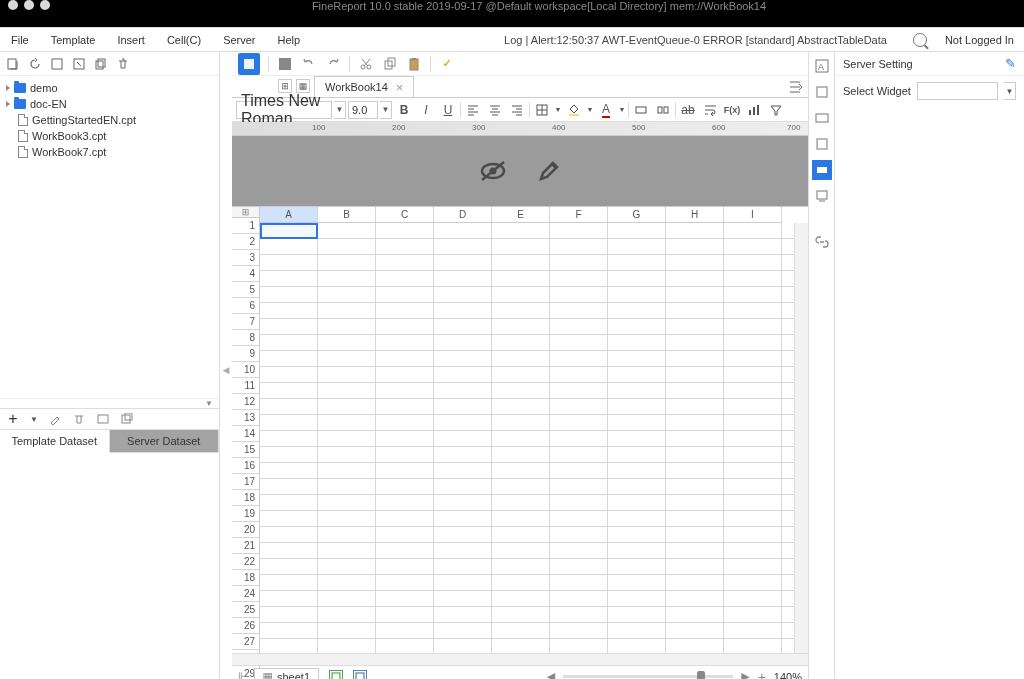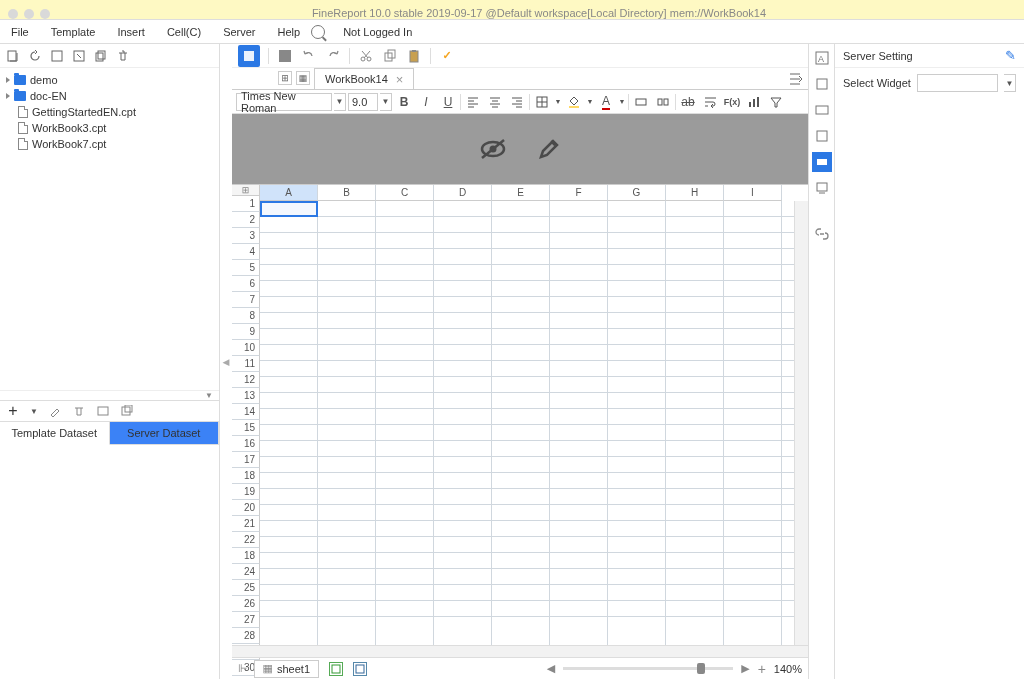--- a/index.html
+++ b/index.html
@@ -1,18 +1,18 @@
 <!DOCTYPE html>
 <html><head>
 <meta charset="utf-8">
 <style>
 * { box-sizing: border-box; margin: 0; padding: 0; font-family: Arial, sans-serif; }
 body { width: 1024px; height: 679px; overflow: hidden; background: #fff; font-size: 11px; color: #333; }
 
-.titlebar { height: 20px; background: #fef9c3; display: flex; align-items: flex-end; padding: 0 8px; border-bottom: 1px solid #ddd; }
+.titlebar { height: 28px; background: #000000; display: flex; align-items: flex-start; padding: 0 8px; border-bottom: 1px solid #ddd; }
 .traffic-lights { display: flex; gap: 6px; margin-right: 12px; }
 .tl { width: 10px; height: 10px; border-radius: 50%; background: #d9d9d9; }
 .title-text { flex: 1; text-align: center; color: #888; font-size: 11px; }
 
 .menubar { height: 24px; display: flex; align-items: center; border-bottom: 1px solid #ddd; }
 .menubar-item { padding: 0 11px; height: 100%; display: flex; align-items: center; cursor: default; }
 .log-text { margin-left: auto; color: #444; font-size: 11px; padding-right: 26px; }
 .search-ic { width: 14px; height: 14px; border: 1.5px solid #777; border-radius: 50%; position: relative; margin-right: 18px; }
 .search-ic::after { content: ''; position: absolute; width: 5px; height: 1.5px; background: #777; bottom: -2px; right: -3px; transform: rotate(45deg); }
 .login-text { margin-right: 10px; }
@@ -25,41 +25,41 @@
 .tree { padding: 4px 0; flex: 0 0 auto; overflow: auto; }
 .tree-item { display: flex; align-items: center; height: 16px; padding-left: 6px; gap: 4px; cursor: default; }
 .tri { width: 0; height: 0; border-left: 4px solid #888; border-top: 3px solid transparent; border-bottom: 3px solid transparent; }
 .folder-ic { width: 12px; height: 10px; background: #2b78e4; border-radius: 1px; position: relative; }
 .folder-ic::before { content: ''; position: absolute; top: -2px; left: 0; width: 5px; height: 2px; background: #2b78e4; border-radius: 1px 1px 0 0; }
 .file-ic { width: 10px; height: 12px; border: 1px solid #888; background: #fff; position: relative; }
 .file-ic::before { content: ''; position: absolute; top: -1px; right: -1px; width: 3px; height: 3px; background: #fff; border-left: 1px solid #888; border-bottom: 1px solid #888; }
 .tree-spacer { flex: 1; }
 .lp-midbar { height: 22px; border-top: 1px solid #ddd; border-bottom: 1px solid #ddd; display: flex; align-items: center; gap: 10px; padding: 0 6px; }
 .ds-tabs { display: flex; border-bottom: 1px solid #ddd; justify-content: center; }
-.ds-tab { flex: 1; text-align: center; padding: 5px 0; background: #3b82f6; border-right: 1px solid #ddd; cursor: default; }
+.ds-tab { flex: 1; text-align: center; padding: 5px 0; background: #a3a3a3; border-right: 1px solid #ddd; cursor: default; }
 .ds-tab.active { background: #fff; border-bottom: 1px solid #fff; margin-bottom: -1px; }
 .ds-body { flex: 1; }
 
 .splitter-handle { width: 12px; display: flex; align-items: center; justify-content: center; color: #aaa; flex-direction: column; gap: 140px; }
 
 .center { flex: 1; display: flex; flex-direction: column; min-width: 0; }
 .center-top { height: 24px; display: flex; align-items: center; gap: 8px; padding: 0 6px; border-bottom: 1px solid #eee; }
 .blue-ic { width: 22px; height: 22px; background: #2b78e4; border-radius: 2px; display: flex; align-items: center; justify-content: center; color: #fff; font-size: 13px; }
 .tb-ic { width: 16px; height: 16px; display: inline-flex; align-items: center; justify-content: center; color: #666; cursor: default; }
 .tb-sep { width: 1px; height: 16px; background: #ddd; }
 .check-ic { color: #f5a623; font-weight: bold; }
 
 .file-tabs { height: 22px; display: flex; align-items: stretch; border-bottom: 1px solid #ccc; padding-left: 44px; }
 .tab-pre-ic { width: 14px; height: 14px; margin: 3px 2px; display: inline-flex; align-items: center; justify-content: center; color: #666; border: 1px solid #ccc; font-size: 9px; }
 .file-tab { display: flex; align-items: center; gap: 8px; padding: 0 10px; border: 1px solid #ccc; border-bottom: none; background: #fff; margin-left: 2px; font-size: 11px; cursor: default; }
 .close-x { color: #999; font-size: 13px; }
 .tab-locate { margin-left: auto; margin-right: 6px; display: flex; align-items: center; }
 
 .fmt-toolbar { height: 24px; display: flex; align-items: center; gap: 2px; padding: 0 4px; border-bottom: 1px solid #ddd; }
-.font-sel { width: 96px; height: 18px; border: 1px solid #ccc; padding: 0 4px; font-size: 11px; display: flex; align-items: center; background: #fff; }
+.font-sel { width: 96px; height: 18px; border: 1px solid #ccc; padding: 0 4px; font-size: 16px; display: flex; align-items: center; background: #fff; }
 .size-sel { width: 30px; height: 18px; border: 1px solid #ccc; padding: 0 3px; font-size: 11px; display: flex; align-items: center; background: #fff; }
 .dd { width: 12px; height: 18px; border: 1px solid #ccc; border-left: none; display: flex; align-items: center; justify-content: center; font-size: 8px; color: #555; background: #fff; }
 .fmt-btn { width: 20px; height: 20px; display: flex; align-items: center; justify-content: center; cursor: default; color: #555; font-size: 12px; }
 .mini-dd { width: 8px; font-size: 7px; color: #555; display: flex; align-items: center; justify-content: center; }
 
 .gray-band { height: 70px; background: #9b9b9b; display: flex; align-items: center; justify-content: center; gap: 30px; position: relative; }
 .band-ic { color: #4a4a4a; }
 .ruler { height: 14px; background: linear-gradient(to right, #ddd 0, #eee 100%); border-bottom: 1px solid #ccc; position: relative; font-size: 8px; color: #666; overflow: hidden; }
 .ruler span { position: absolute; top: 1px; }
 
@@ -109,20 +109,21 @@
   <div class="title-text">FineReport 10.0 stable 2019-09-17 @Default workspace[Local Directory]   mem://WorkBook14</div>
 </div>
 
 <div class="menubar">
   <div class="menubar-item">File</div>
   <div class="menubar-item">Template</div>
   <div class="menubar-item">Insert</div>
   <div class="menubar-item">Cell(C)</div>
   <div class="menubar-item">Server</div>
   <div class="menubar-item">Help</div>
+  <div class="log-text">Log | Alert:12:50:37 AWT-EventQueue-0 ERROR [standard] AbstractTableData</div>
   <div class="search-ic"></div>
   <div class="login-text">Not Logged In</div>
 </div>
 
 <div class="main-row">
 
   <div class="left-panel">
     <div class="lp-toolbar">
       <span class="lp-ic">
           <svg width="12" height="12">
@@ -354,20 +355,29 @@
           </svg>
         </div>
       <div class="fmt-btn">
           <svg width="12" height="12">
             <path d="M1 2 h10 l-4 5 v4 h-2 v-4 z" fill="none" stroke="#555"></path>
           </svg>
         </div>
     </div>
 
     <div style="position:relative">
+      <div class="ruler">
+        <span style="left:80px">100</span>
+        <span style="left:160px">200</span>
+        <span style="left:240px">300</span>
+        <span style="left:320px">400</span>
+        <span style="left:400px">500</span>
+        <span style="left:480px">600</span>
+        <span style="left:555px">700</span>
+      </div>
       <div class="gray-band">
         <span class="band-ic">
             <svg width="28" height="22">
               <ellipse cx="14" cy="11" rx="11" ry="7" fill="none" stroke="#4a4a4a" stroke-width="2.5"></ellipse>
               <circle cx="14" cy="11" r="3.5" fill="#4a4a4a"></circle>
               <line x1="3" y1="20" x2="25" y2="2" stroke="#4a4a4a" stroke-width="2.5"></line>
             </svg>
           </span>
         <span class="band-ic">
             <svg width="24" height="24">

